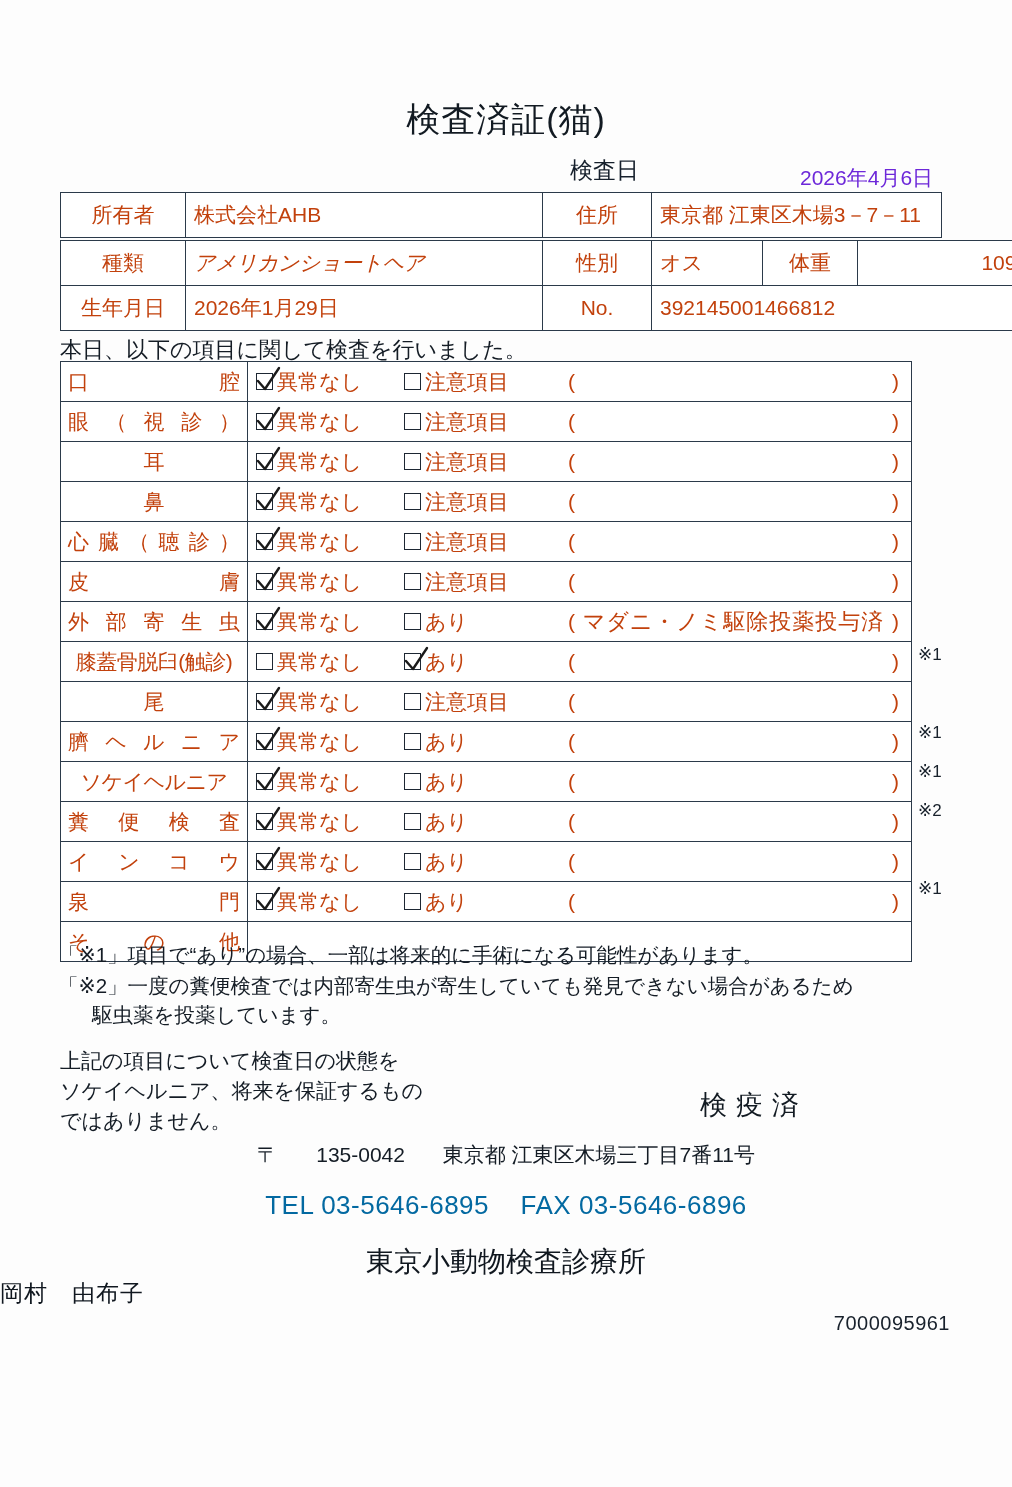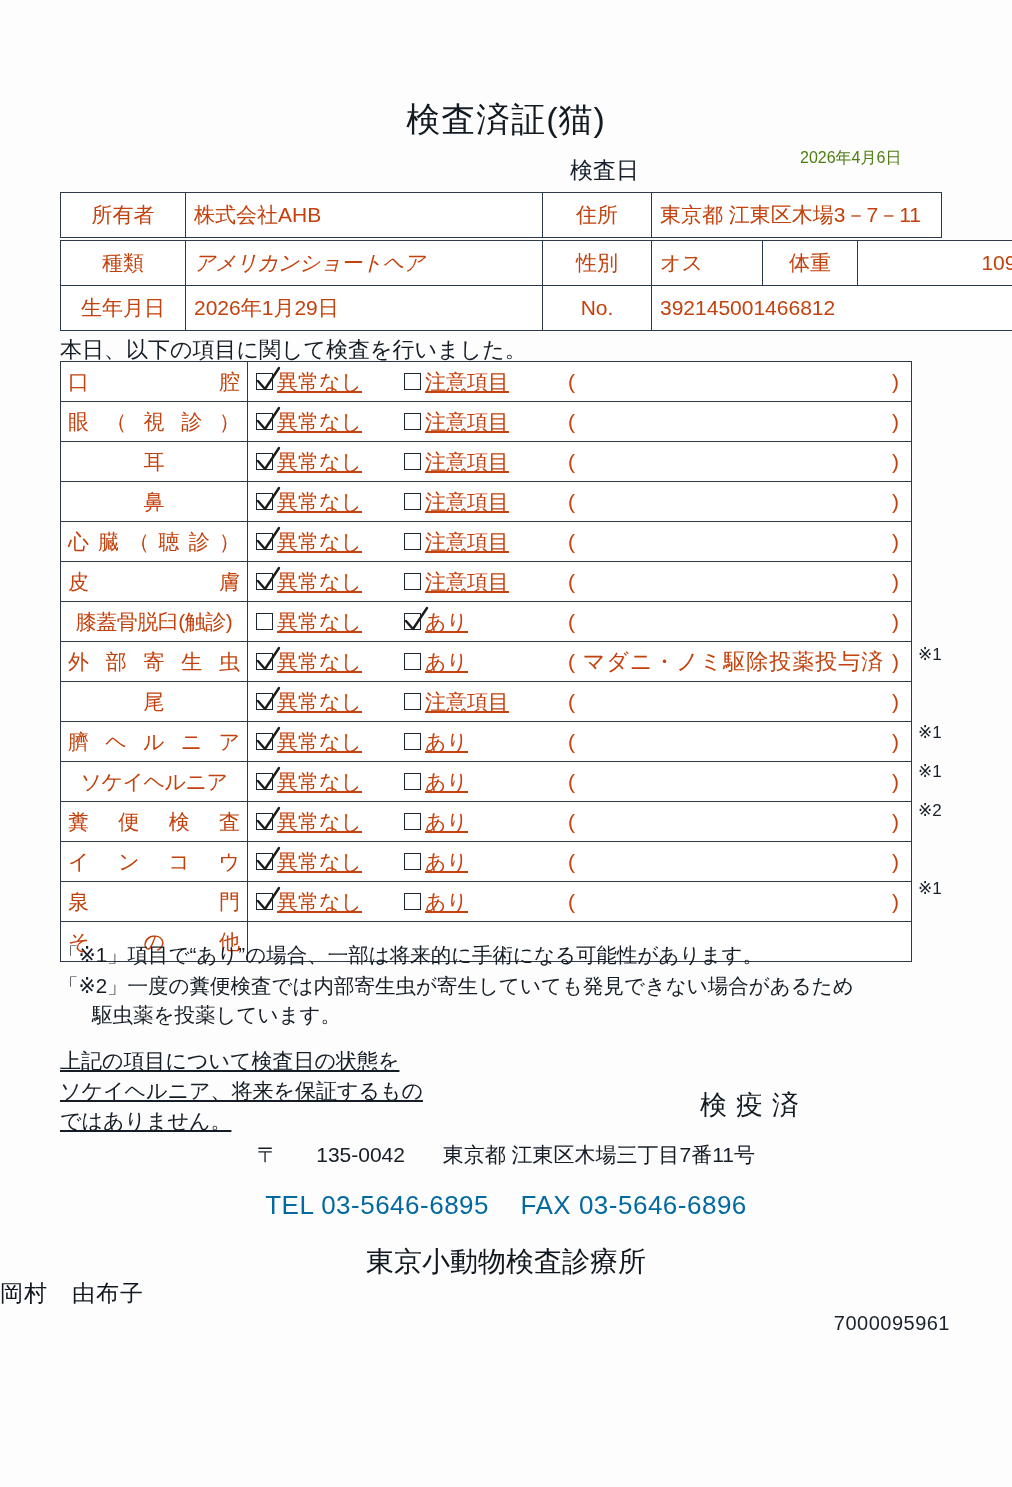--- a/index.html
+++ b/index.html
@@ -37,24 +37,24 @@
   
   .insp-date-label {
     position: absolute;
     top: 155px;
     left: 570px;
     font-size: 23px;
     color: #16202c;
   }
   .insp-date-value {
     position: absolute;
-    top: 148px;
+    top: 164px;
     left: 800px;
-    font-size: 16px;
-    color: #4d7c0f;
+    font-size: 21px;
+    color: #6d28d9;
     white-space: nowrap;
   }
 
   
   .tbl {
     position: absolute;
     border-collapse: collapse;
     table-layout: fixed;
     background: #ffffff;
   }
@@ -128,21 +128,20 @@
     display: flex;
     align-items: center;
     height: 39px;
     width: 100%;
   }
   .opt {
     display: inline-flex;
     align-items: center;
     position: relative;
     white-space: nowrap;
-    text-decoration: underline;
   }
   .opt-normal { width: 148px; }
   .opt-second { width: 160px; }
   .box {
     display: inline-block;
     width: 15px;
     height: 15px;
     border: 1.7px solid #1d2733;
     margin-right: 4px;
     position: relative;
@@ -190,21 +189,20 @@
   #footnote-2b { top: 1001px; left: 92px; }
 
   
   .disclaimer {
     position: absolute;
     left: 60px;
     top: 1046px;
     font-size: 21px;
     line-height: 30px;
     color: #141c25;
-    text-decoration: underline;
   }
 
   
   .quarantine {
     position: absolute;
     top: 1087px;
     left: 700px;
     font-size: 27px;
     letter-spacing: 9px;
     color: #121a22;
@@ -432,59 +430,59 @@
                 <span class="box"></span>
                 <span>注意項目</span>
               </span>
               <span class="paren-open">(</span>
               <span class="note-text"></span>
               <span class="paren-close">)</span>
             </div>
           </td>
         </tr>
         <tr>
+          <td class="ck-label">外部寄生虫</td>
+          <td class="ck-body">
+            <div class="ck-row-inner">
+              <span class="opt opt-normal">
+                <span class="box">
+                  <svg class="check-mark" viewBox="0 0 30 30">
+                    <path d="M4 17 L11 25 L25 4" fill="none" stroke="#1a1a1a" stroke-width="2.4" stroke-linecap="round" stroke-linejoin="round"></path>
+                  </svg>
+                </span>
+                <span>異常なし</span>
+              </span>
+              <span class="opt opt-second">
+                <span class="box"></span>
+                <span>あり</span>
+              </span>
+              <span class="paren-open">(</span>
+              <span class="note-text">マダニ・ノミ駆除投薬投与済</span>
+              <span class="paren-close">)</span>
+            </div>
+          </td>
+        </tr>
+        <tr>
           <td class="ck-label tight">膝蓋骨脱臼(触診)</td>
           <td class="ck-body">
             <div class="ck-row-inner">
               <span class="opt opt-normal">
                 <span class="box"></span>
                 <span>異常なし</span>
               </span>
               <span class="opt opt-second">
                 <span class="box">
                   <svg class="check-mark" viewBox="0 0 30 30">
                     <path d="M4 17 L11 25 L25 4" fill="none" stroke="#1a1a1a" stroke-width="2.4" stroke-linecap="round" stroke-linejoin="round"></path>
                   </svg>
                 </span>
                 <span>あり</span>
               </span>
               <span class="paren-open">(</span>
               <span class="note-text"></span>
-              <span class="paren-close">)</span>
-            </div>
-          </td>
-        </tr>
-        <tr>
-          <td class="ck-label">外部寄生虫</td>
-          <td class="ck-body">
-            <div class="ck-row-inner">
-              <span class="opt opt-normal">
-                <span class="box">
-                  <svg class="check-mark" viewBox="0 0 30 30">
-                    <path d="M4 17 L11 25 L25 4" fill="none" stroke="#1a1a1a" stroke-width="2.4" stroke-linecap="round" stroke-linejoin="round"></path>
-                  </svg>
-                </span>
-                <span>異常なし</span>
-              </span>
-              <span class="opt opt-second">
-                <span class="box"></span>
-                <span>あり</span>
-              </span>
-              <span class="paren-open">(</span>
-              <span class="note-text">マダニ・ノミ駆除投薬投与済</span>
               <span class="paren-close">)</span>
             </div>
           </td>
         </tr>
         <tr>
           <td class="ck-label center-label">尾</td>
           <td class="ck-body">
             <div class="ck-row-inner">
               <span class="opt opt-normal">
                 <span class="box">

